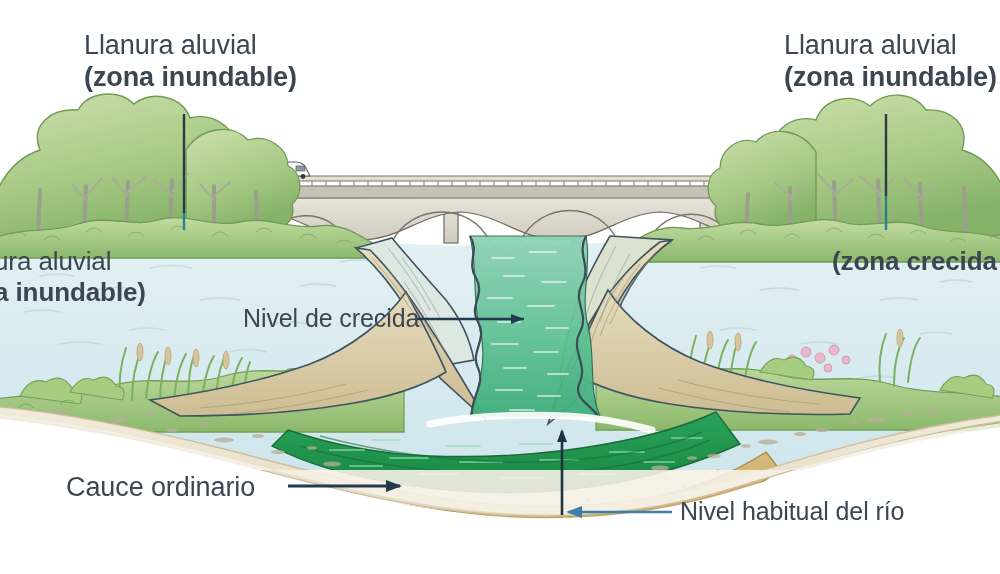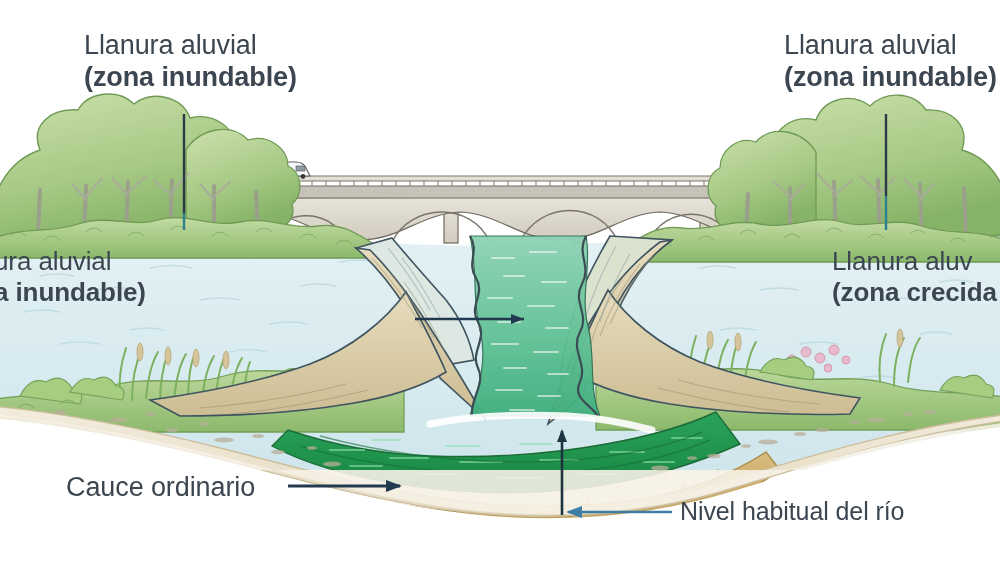--- a/index.html
+++ b/index.html
@@ -558,24 +558,26 @@
     <span class="l1">Llanura aluvial</span>
     <span class="l2">(zona inundable)</span>
   </div>
 
   <div class="lbl mid" style="left:-6px;top:246px;">
     <span class="l1">ura aluvial</span>
     <span class="l2">a inundable)</span>
   </div>
 
   <div class="lbl mid" style="left:832px;top:246px;">
-    <span class="l1">Llanura aluv</span>
     <span class="l2">(zona crecida</span>
   </div>
 
+  <div class="lbl sm" style="left:243px;top:304px;">
+    <span class="l1">Nivel de crecida</span>
+  </div>
 
   <div class="lbl sm" style="left:66px;top:472px;font-size:27px;">
     <span class="l1">Cauce ordinario</span>
   </div>
 
   <div class="lbl sm" style="left:680px;top:497px;">
     <span class="l1">Nivel habitual del río</span>
   </div>
 
 </div>

